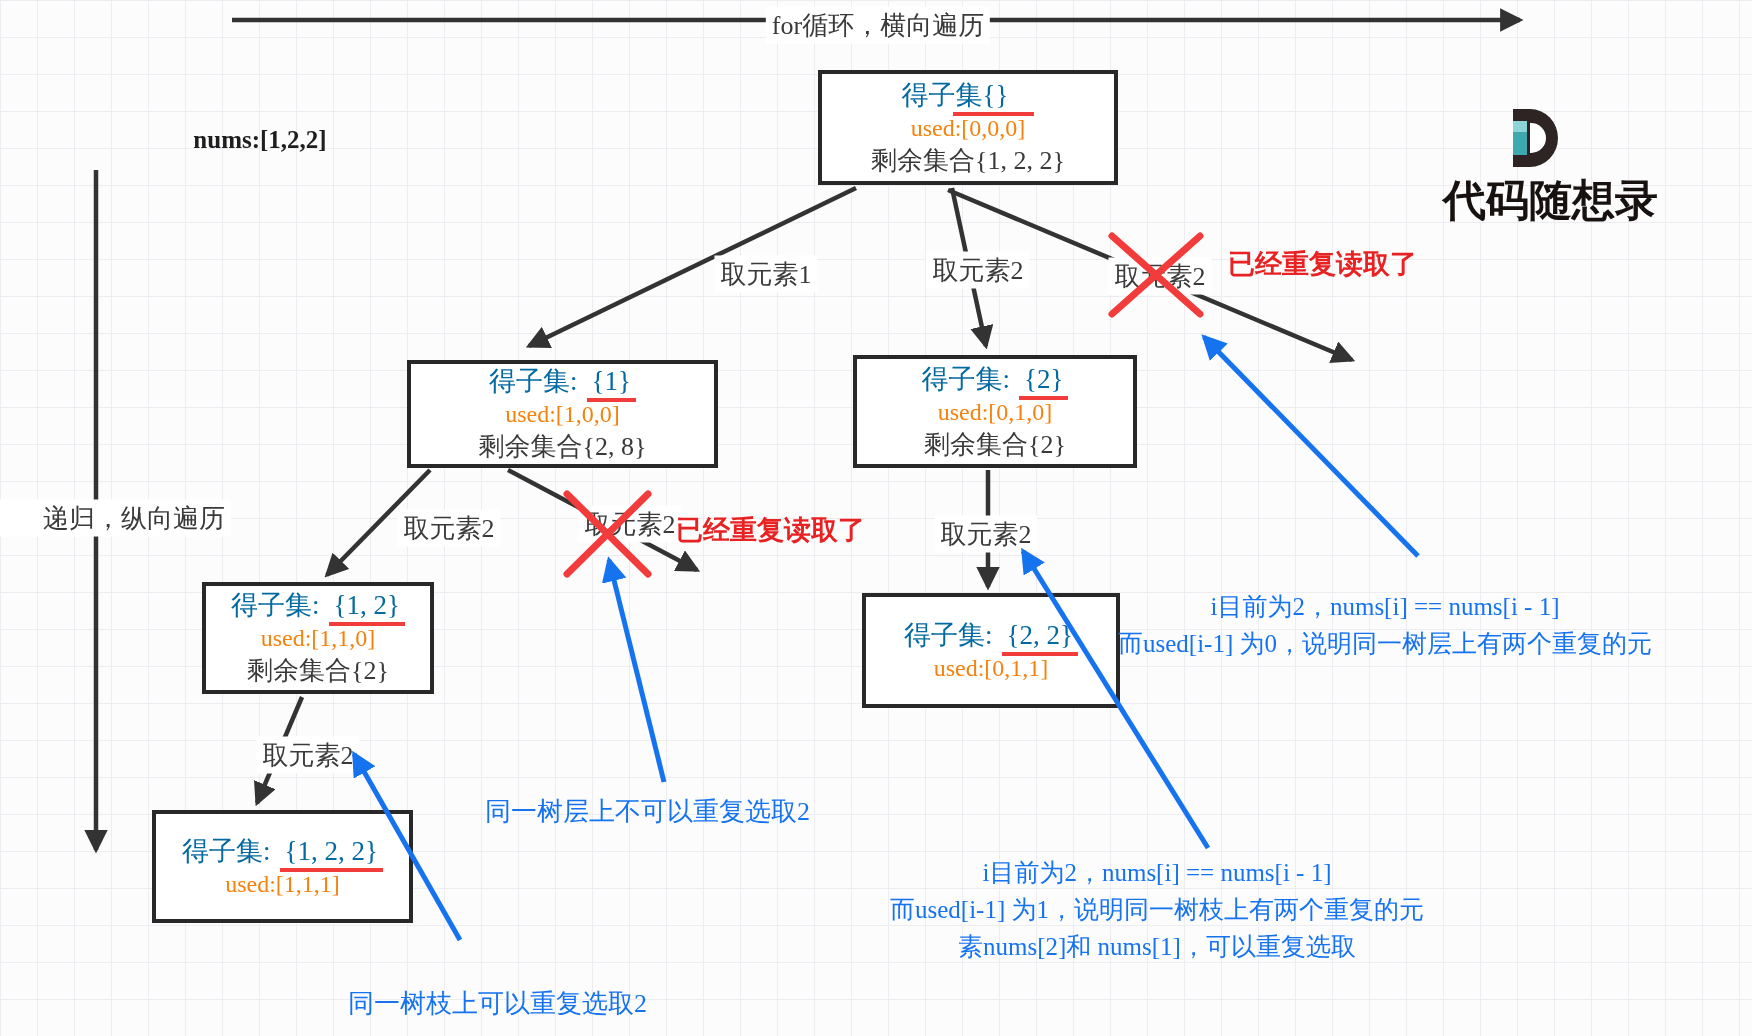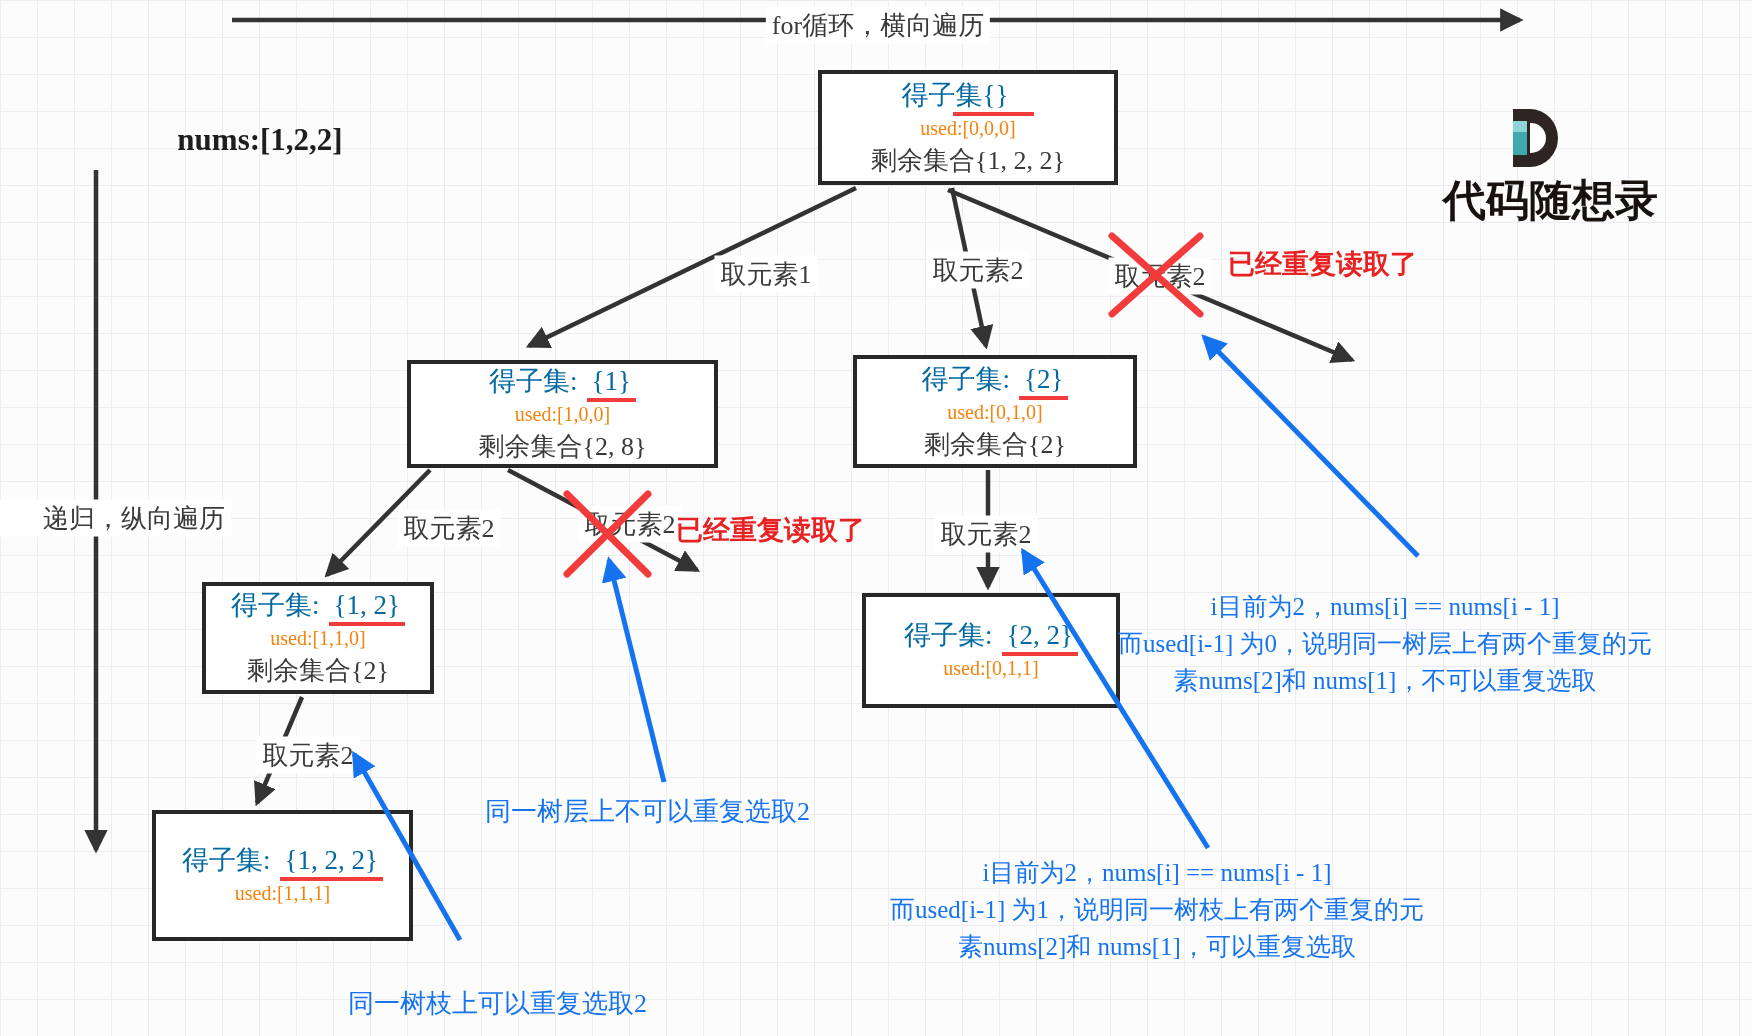--- a/index.html
+++ b/index.html
@@ -17,31 +17,31 @@
 
   
   .node{
     position:absolute;z-index:3;background:#fff;border:4px solid #282828;
     display:flex;flex-direction:column;align-items:center;justify-content:center;
     box-sizing:border-box;
   }
   .node .t{font-size:27px;color:#0369a1;line-height:35px;white-space:nowrap;}
   .node .sub{margin-left:9px;border-bottom:4px solid #f23b3b;padding:0 5px 2px;}
   .node.root .sub{margin-left:-30px;padding:0 26px 2px 30px;}
-  .node .used{font-size:20px;color:#f5820c;line-height:31px;white-space:nowrap;}
+  .node .used{font-size:24px;color:#f5820c;line-height:31px;white-space:nowrap;}
   .node .rem{font-size:26px;color:#3a3a3a;line-height:34px;white-space:nowrap;}
 
   
   .lbl{
     position:absolute;z-index:4;transform:translate(-50%,-50%);
     background:#fff;padding:1px 6px;font-size:26px;color:#3a3a3a;white-space:nowrap;
   }
   .nums{
     position:absolute;z-index:4;transform:translate(-50%,-50%);
-    font-size:31px;font-weight:bold;color:#1e1e1e;white-space:nowrap;
+    font-size:25px;font-weight:bold;color:#1e1e1e;white-space:nowrap;
   }
   .red-note{
     position:absolute;z-index:7;color:#e82222;font-size:27px;font-weight:bold;white-space:nowrap;
   }
   .blue-note{
     position:absolute;z-index:7;color:#1673f0;font-size:26px;white-space:nowrap;
   }
   .blue-explain{
     position:absolute;z-index:7;color:#1673f0;font-size:25px;line-height:37px;
     text-align:center;transform:translateX(-50%);white-space:nowrap;
@@ -113,21 +113,21 @@
     <div class="t"><span>得子集:</span><span class="sub">{1, 2}</span></div>
     <div class="used">used:[1,1,0]</div>
     <div class="rem">剩余集合{2}</div>
   </div>
 
   <div class="node" style="left:862px;top:593px;width:258px;height:115px;">
     <div class="t"><span>得子集:</span><span class="sub">{2, 2}</span></div>
     <div class="used">used:[0,1,1]</div>
   </div>
 
-  <div class="node" style="left:152px;top:810px;width:261px;height:131px;">
+  <div class="node" style="left:152px;top:810px;width:261px;height:113px;">
     <div class="t"><span>得子集:</span><span class="sub">{1, 2, 2}</span></div>
     <div class="used">used:[1,1,1]</div>
   </div>
 
   <div class="lbl" style="left:766px;top:274px;">取元素1</div>
   <div class="lbl" style="left:978px;top:270px;">取元素2</div>
   <div class="lbl" style="left:1160px;top:276px;">取元素2</div>
   <div class="lbl" style="left:449px;top:528px;">取元素2</div>
   <div class="lbl" style="left:630px;top:524px;">取元素2</div>
   <div class="lbl" style="left:986px;top:534px;">取元素2</div>
@@ -135,21 +135,20 @@
 
   <div class="red-note" style="left:1228px;top:246px;">已经重复读取了</div>
   <div class="red-note" style="left:676px;top:512px;">已经重复读取了</div>
 
   <div class="blue-note" style="left:485px;top:794px;">同一树层上不可以重复选取2</div>
   <div class="blue-note" style="left:348px;top:986px;">同一树枝上可以重复选取2</div>
 
   <div class="blue-explain" style="left:1385px;top:588px;">
     <div>i目前为2，nums[i] == nums[i - 1]</div>
     <div>而used[i-1] 为0，说明同一树层上有两个重复的元</div>
-    <div>素nums[2]和 nums[1]，不可以重复选取</div>
   </div>
   <div class="blue-explain" style="left:1157px;top:854px;">
     <div>i目前为2，nums[i] == nums[i - 1]</div>
     <div>而used[i-1] 为1，说明同一树枝上有两个重复的元</div>
     <div>素nums[2]和 nums[1]，可以重复选取</div>
   </div>
 
   <svg class="layer over">
     <defs>
       <marker id="bb" viewBox="0 0 10 10" refX="8.5" refY="5" markerWidth="5" markerHeight="5" orient="auto-start-reverse">

